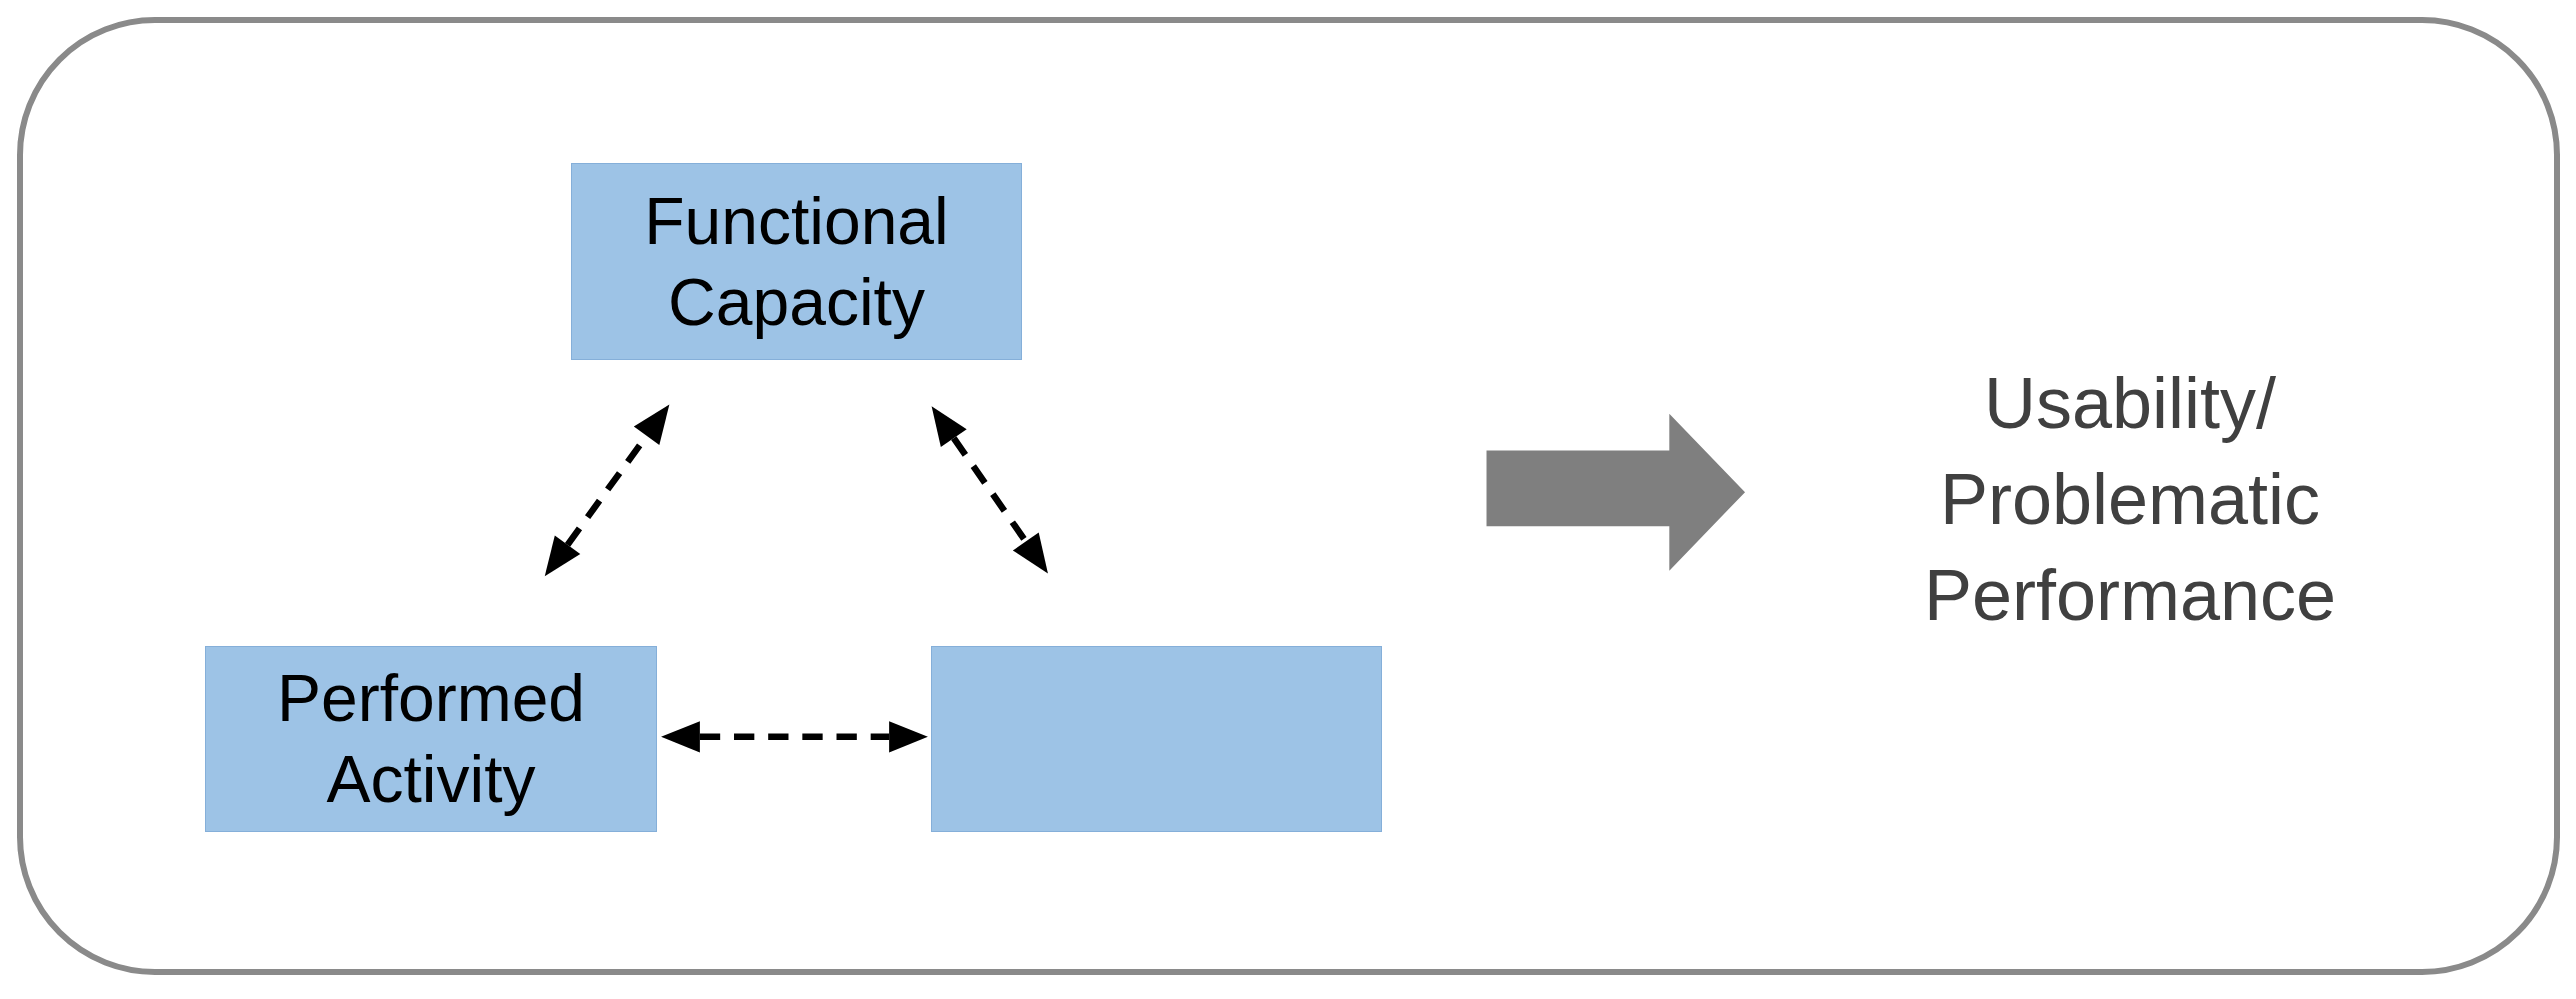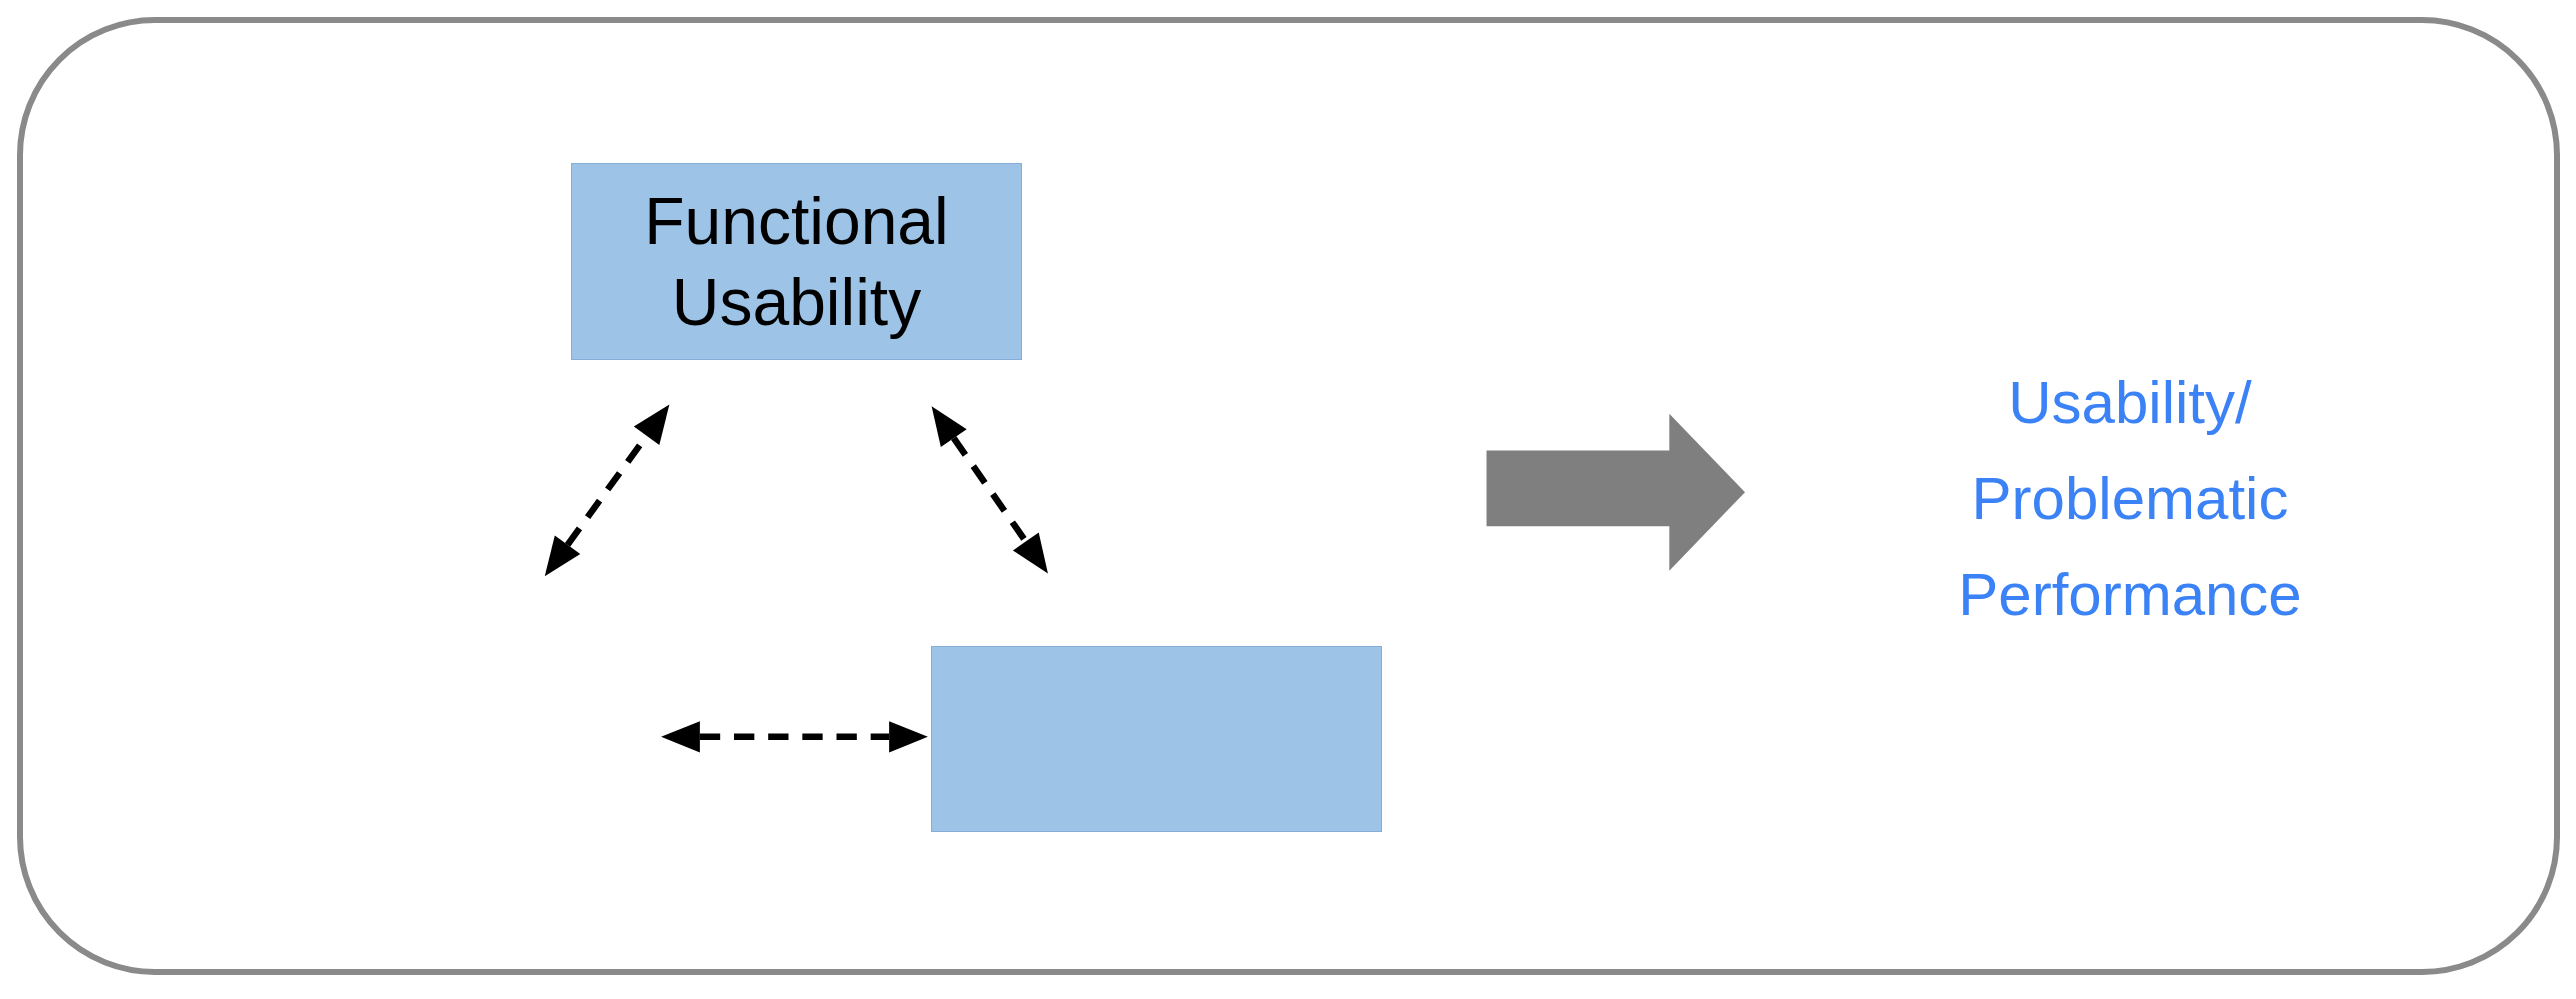--- a/index.html
+++ b/index.html
@@ -65,22 +65,22 @@
   }
   .node-fc { left: 571px; top: 163px; width: 451px; height: 197px; }
   .node-pa { left: 205px; top: 646px; width: 452px; height: 186px; }
   .node-be { left: 931px; top: 646px; width: 451px; height: 186px; }
   .node .line { display: block; }
   .result {
     position: absolute;
     left: 2130px;
     top: 355px;
     transform: translateX(-50%);
-    color: #3b82f6;
-    font-size: 60px;
+    color: #404040;
+    font-size: 72px;
     line-height: 96px;
     text-align: center;
     white-space: nowrap;
   }
   .result .line { display: block; }
 </style>
 </head>
 <body>
 
 <div class="canvas">
@@ -105,23 +105,27 @@
       <line class="dashed-line" x1="758" y1="798" x2="963" y2="798"></line>
       <polygon class="arrowhead" points="716,798 758,781 758,815"></polygon>
       <polygon class="arrowhead" points="1005,798 963,781 963,815"></polygon>
     </g>
 
     <polygon class="block-arrow" points="1610,488 1808,488 1808,448 1890,533 1808,618 1808,570 1610,570"></polygon>
   </svg>
 
   <div class="node node-fc">
     <span class="line">Functional</span>
-    <span class="line">Usability</span>
+    <span class="line">Capacity</span>
   </div>
 
+  <div class="node node-pa">
+    <span class="line">Performed</span>
+    <span class="line">Activity</span>
+  </div>
 
   <div class="node node-be">
   </div>
 
   <div class="result">
     <span class="line">Usability/</span>
     <span class="line">Problematic</span>
     <span class="line">Performance</span>
   </div>
 

